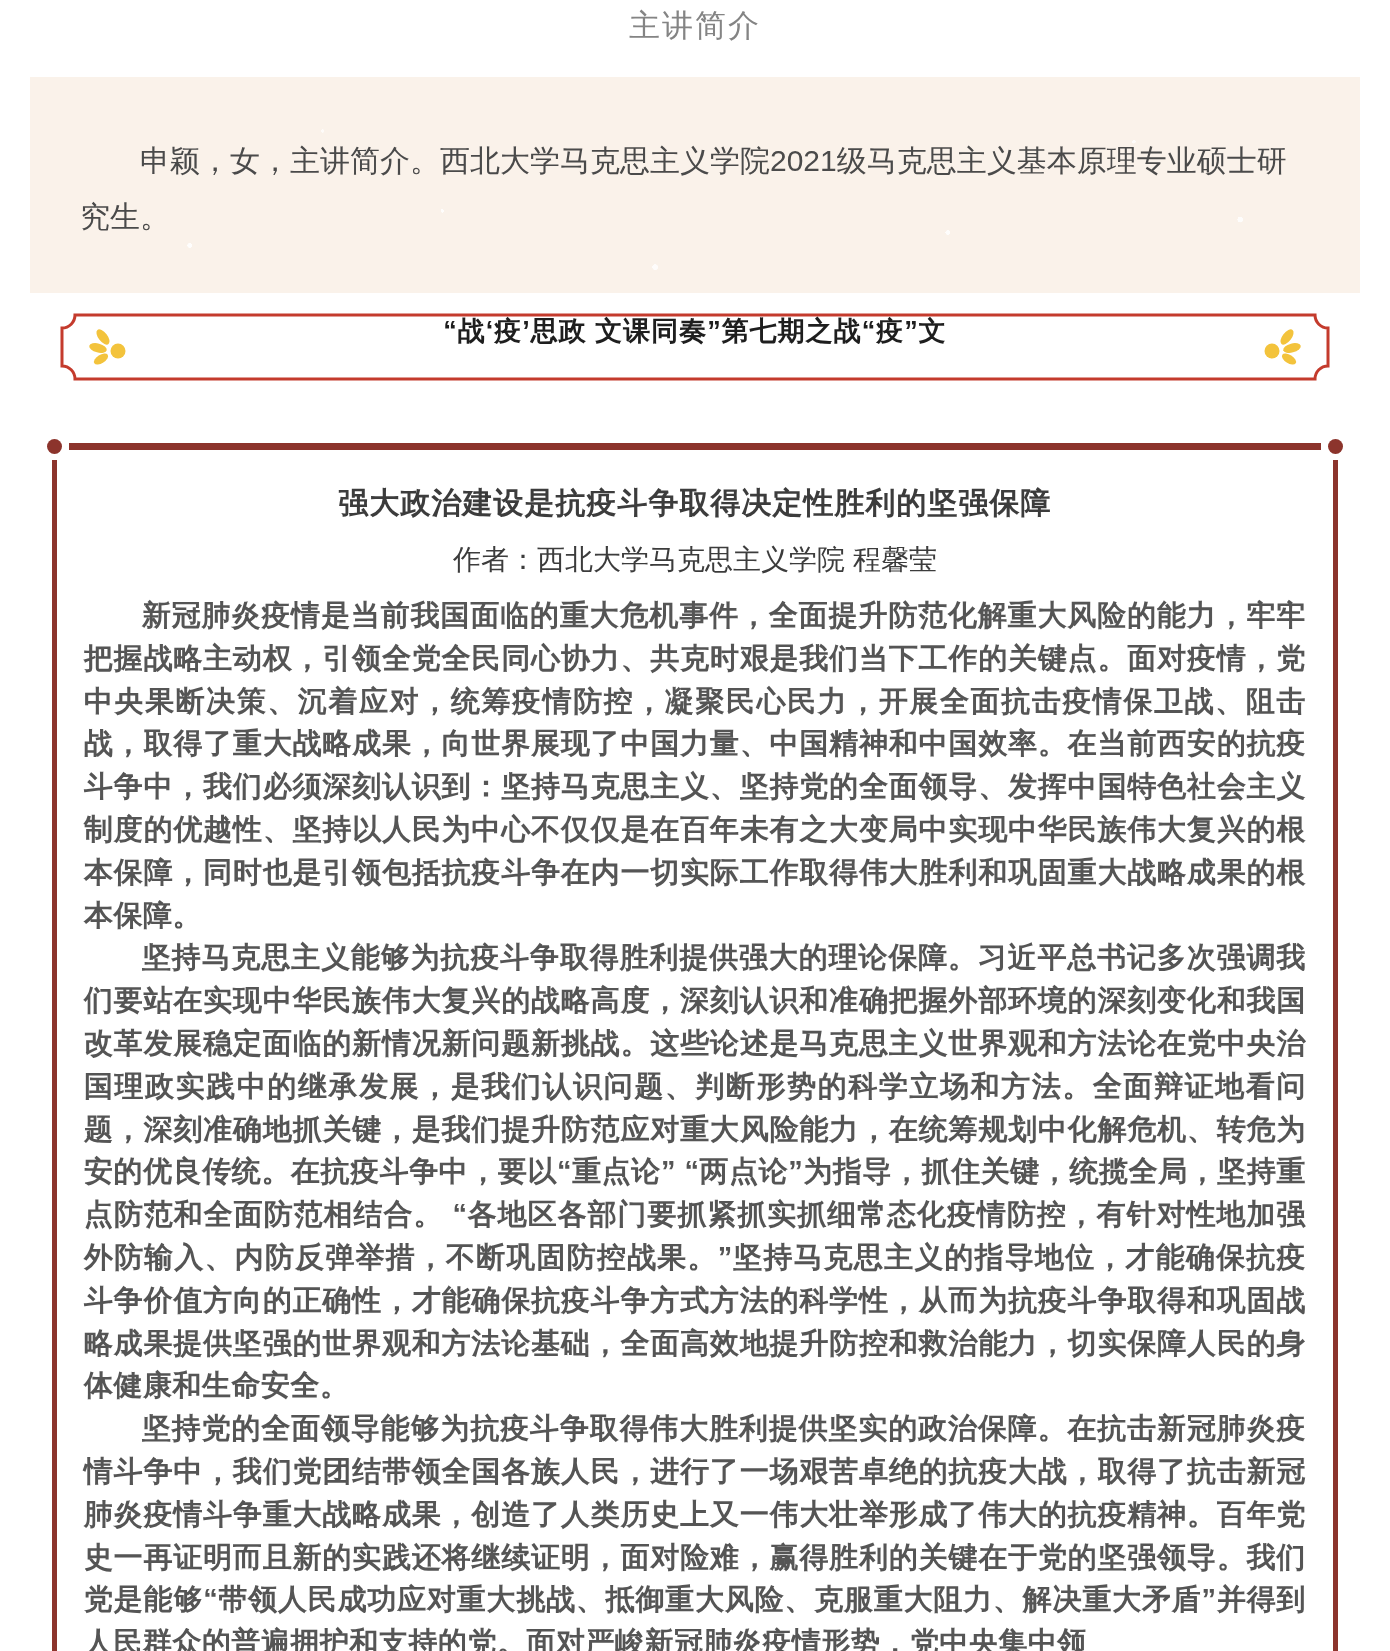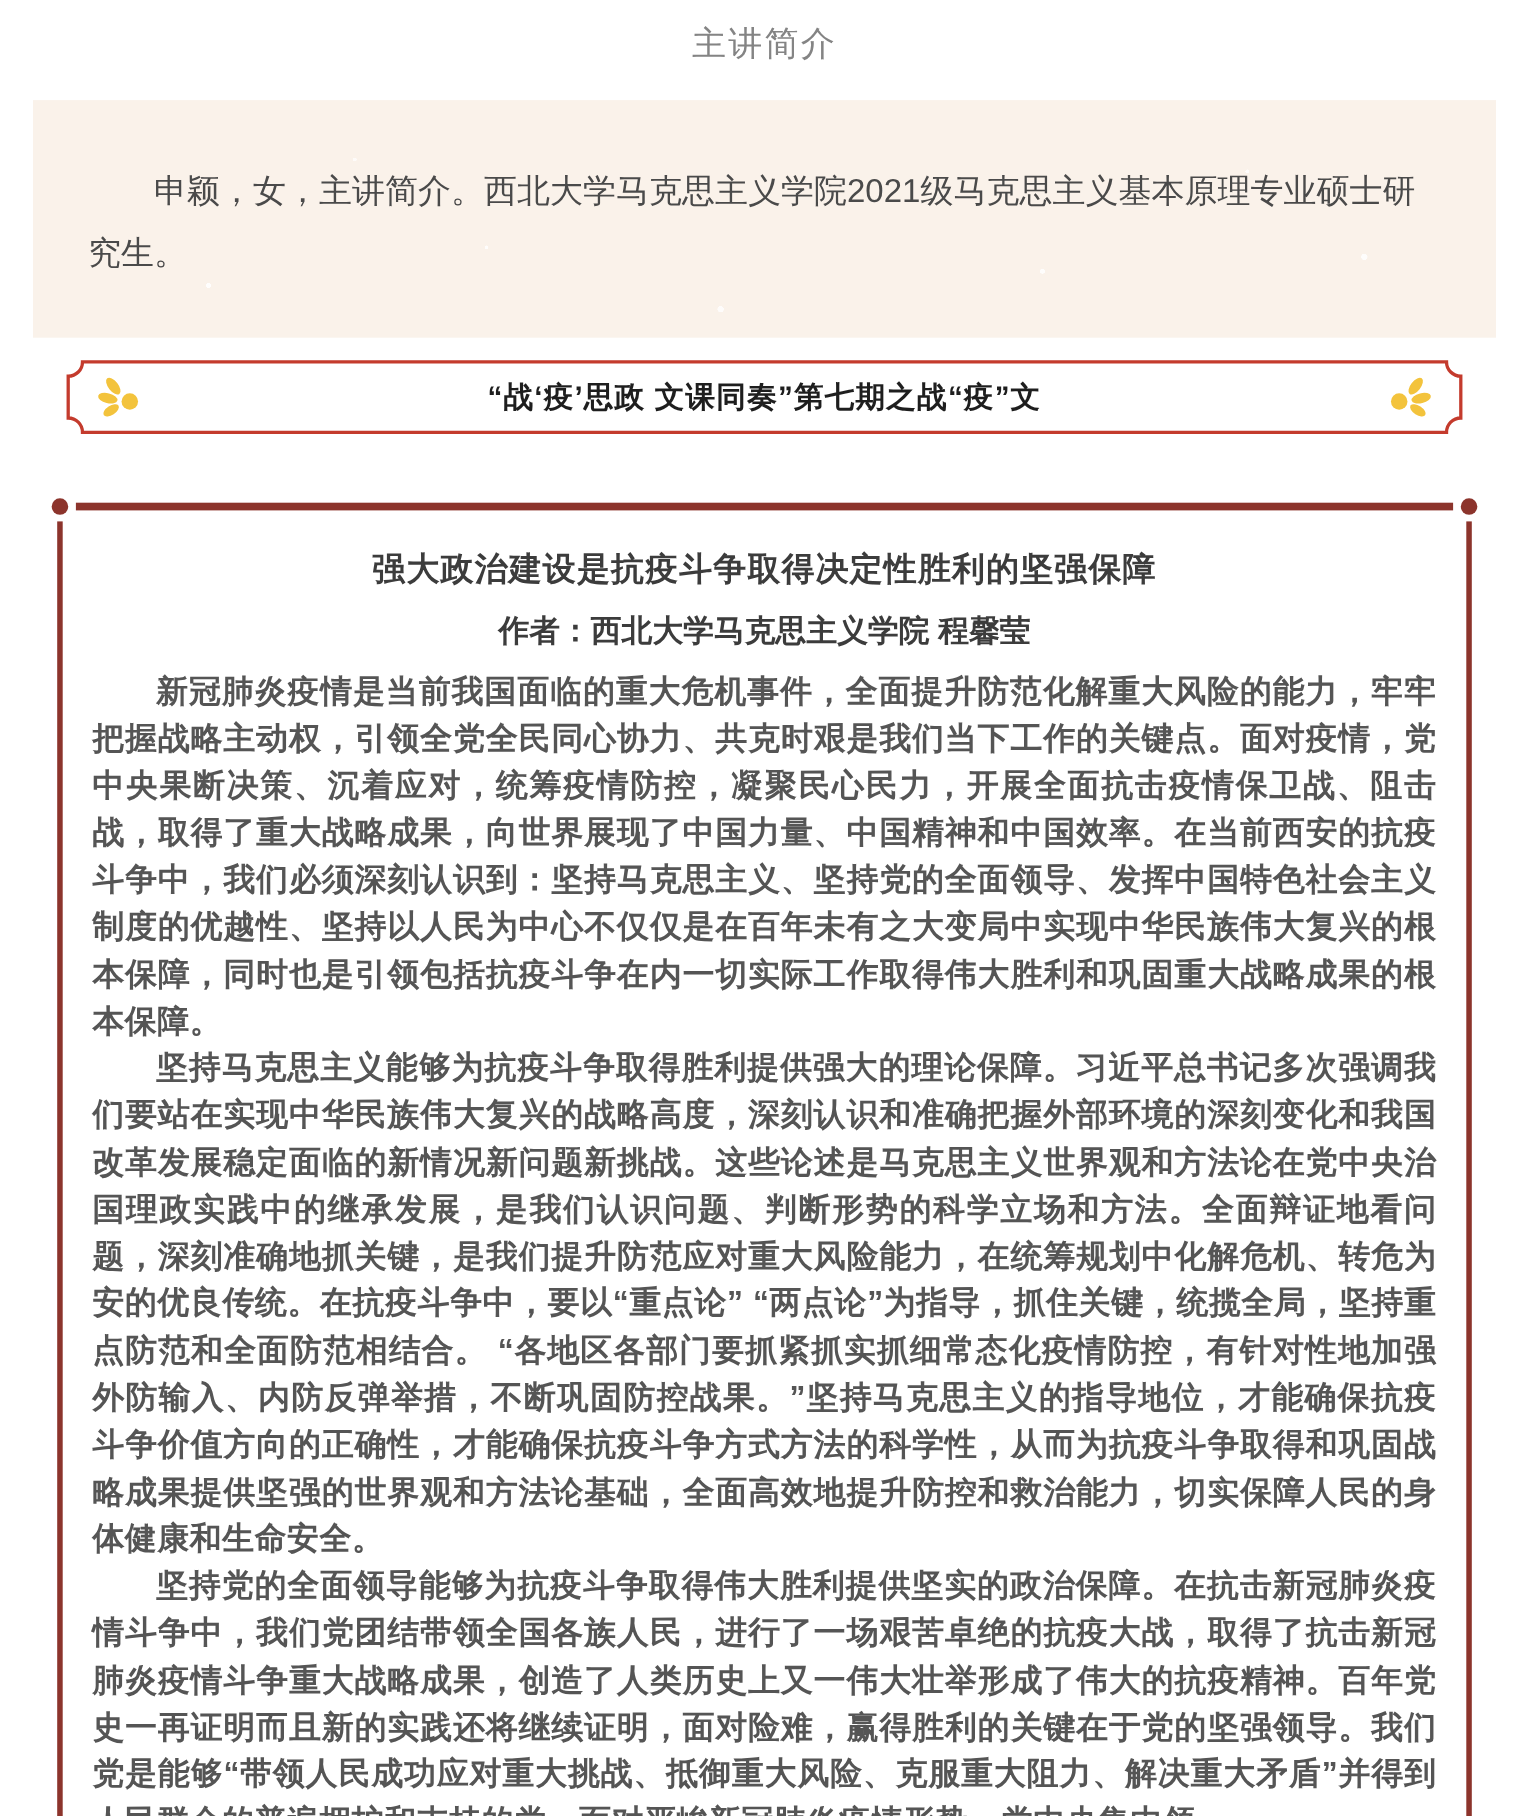--- a/index.html
+++ b/index.html
@@ -12,21 +12,21 @@
     font-family: "Liberation Sans", "DejaVu Sans", sans-serif;
     position: relative;
   }
 
   
   .page-title {
     text-align: center;
     color: #848484;
     font-size: 31px;
     line-height: 40px;
-    padding-top: 20px;
+    padding-top: 6px;
     letter-spacing: 2px;
     font-weight: 400;
   }
 
   
   .profile-box {
     margin: 31px 30px 0;
     background-color: #faf2ea;
     background-image:
       radial-gradient(circle 4px at 12% 78%, rgba(255,255,255,.9) 55%, transparent 60%),
@@ -46,21 +46,20 @@
     line-height: 56px;
     color: #4a4a4a;
   }
 
   
   .banner {
     margin: 20px 60px 0;
     height: 68px;
     position: relative;
     display: flex;
-    align-items: center;
     justify-content: center;
   }
   .banner .plaque-border {
     position: absolute;
     inset: 0;
     width: 100%;
     height: 100%;
     pointer-events: none;
   }
   .banner-title {
@@ -123,21 +122,21 @@
     font-size: 30px;
     font-weight: bold;
     color: #3c3c3c;
     letter-spacing: 1px;
     font-family: Liberation Mono, monospace;
   }
   .article-author {
     margin: 17px 0 0;
     text-align: center;
     font-size: 28px;
-    font-weight: bold;
+    font-weight: normal;
     color: #3c3c3c;
   }
   .article-body { margin-top: 15px; }
   .article-body p {
     margin: 0;
     text-indent: 2em;
     font-size: 29px;
     line-height: 42.8px;
     color: #555555;
     text-align: justify;

